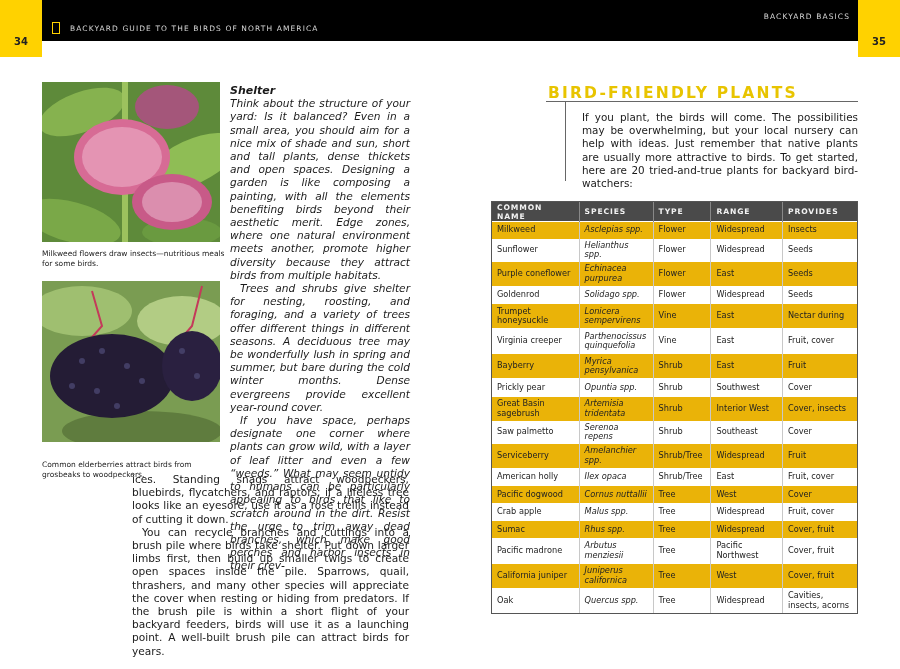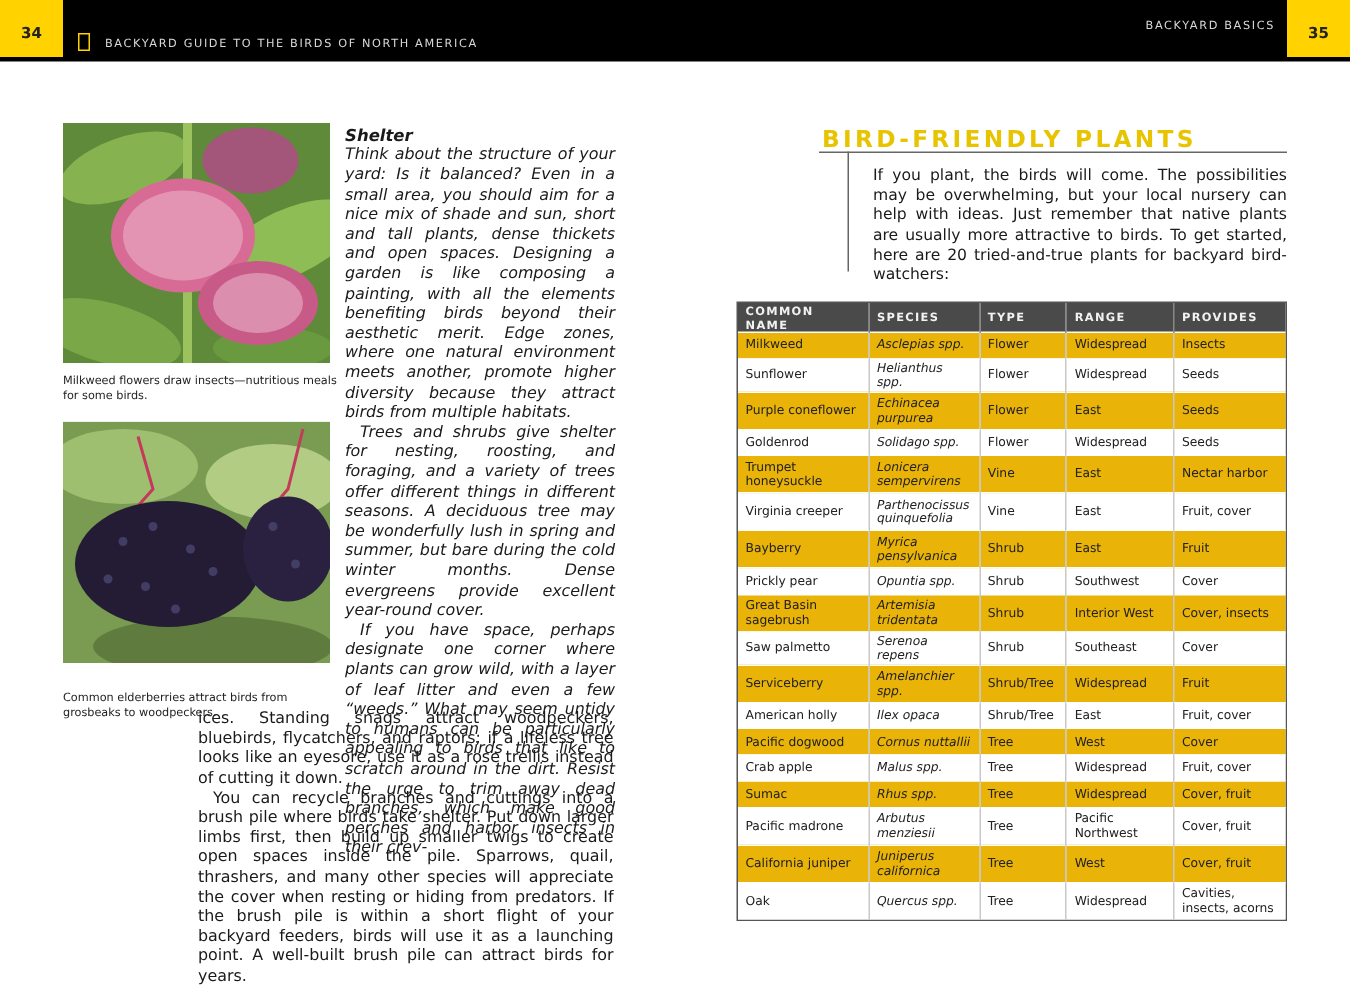--- a/index.html
+++ b/index.html
@@ -1,21 +1,21 @@
 <!DOCTYPE html>
 <html><head>
   <meta charset="utf-8">
   <style>
     html, body { margin: 0; padding: 0; }
     body {
       width: 900px; height: 669px; background: #ffffff; position: relative; overflow: hidden;
       font-family: "DejaVu Sans", sans-serif; color: #1a1a1a;
     }
     .topbar { position: absolute; left: 0; top: 0; width: 900px; height: 41px; background: #000; }
-    .pgnum { position: absolute; top: 0; height: 38px; width: 42px; background: #ffd200; color: #222;
+    .pgnum { position: absolute; top: 0; height: 57px; width: 42px; background: #ffd200; color: #222;
       font-size: 10px; font-weight: bold; display: flex; align-items: flex-end; justify-content: center; padding-bottom: 0; box-sizing: border-box; }
     .pgnum span { display: block; margin-bottom: 10px; }
     .pgnum.left { left: 0; }
     .pgnum.right { left: 858px; }
     .logo { position: absolute; left: 52px; top: 22px; width: 6px; height: 10px; border: 1.5px solid #ffd200; }
     .running-left { position: absolute; left: 70px; top: 24px; color: #d8d8d8; font-size: 7.5px; letter-spacing: 1.1px; }
     .running-right { position: absolute; right: 50px; top: 12px; color: #d8d8d8; font-size: 7.5px; letter-spacing: 1.1px; }
 
     .photo { position: absolute; left: 42px; width: 178px; overflow: hidden; }
     .photo svg { display: block; }
@@ -168,21 +168,21 @@
           <td class="sp">Solidago spp.</td>
           <td>Flower</td>
           <td>Widespread</td>
           <td>Seeds</td>
         </tr>
         <tr class="odd h2">
           <td>Trumpet honeysuckle</td>
           <td class="sp">Lonicera sempervirens</td>
           <td>Vine</td>
           <td>East</td>
-          <td>Nectar harbor</td>
+          <td>Nectar during</td>
         </tr>
         <tr class="even h2">
           <td>Virginia creeper</td>
           <td class="sp">Parthenocissus quinquefolia</td>
           <td>Vine</td>
           <td>East</td>
           <td>Fruit, cover</td>
         </tr>
         <tr class="odd h2">
           <td>Bayberry</td>

